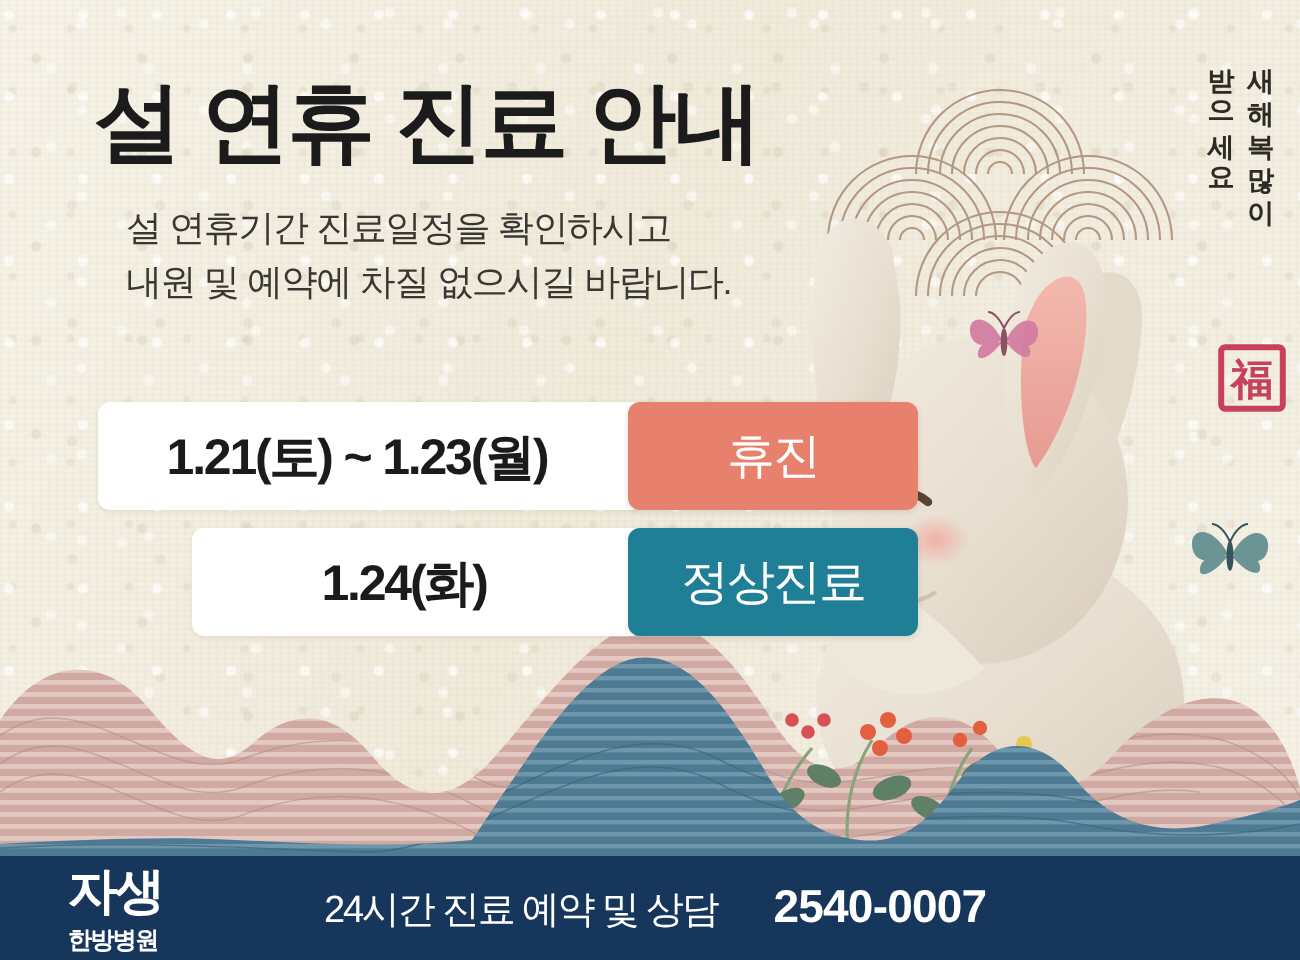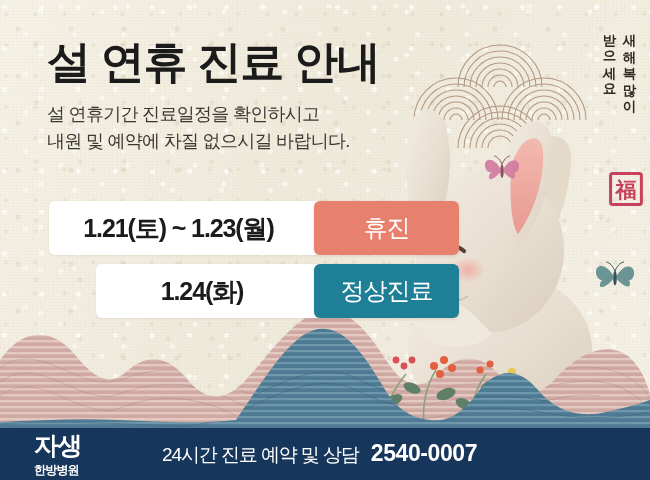--- a/index.html
+++ b/index.html
@@ -68,21 +68,21 @@
   }
   .headline {
     margin: 0;
     font-size: 44px;
     line-height: 1.16;
     font-weight: 700;
     letter-spacing: -1.2px;
     color: #1b1b1b;
   }
   .subhead {
-    margin: 14px 0 0 0;
+    margin: 14px 0 0 16px;
     font-size: 18px;
     line-height: 1.52;
     font-weight: 400;
     letter-spacing: -0.7px;
     color: #3a3732;
     white-space: pre-line;
   }
 
   
   .schedule {
@@ -183,20 +183,21 @@
     font-weight: 700;
     letter-spacing: -0.8px;
     margin-left: 1px;
   }
   .contact {
     margin-left: 82px;
     display: flex;
     align-items: baseline;
     color: #ffffff;
     white-space: nowrap;
+    gap: 16px;
   }
   .contact-label {
     font-size: 19px;
     font-weight: 400;
     letter-spacing: -1.1px;
   }
   .contact-number {
     font-size: 23px;
     font-weight: 700;
     letter-spacing: -0.4px;

